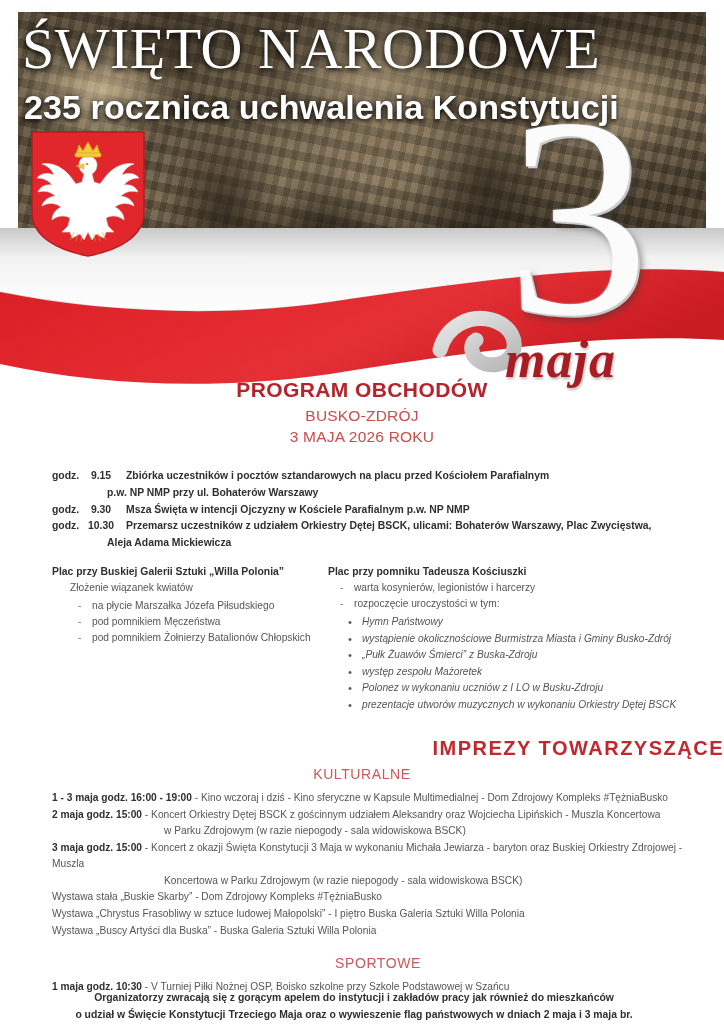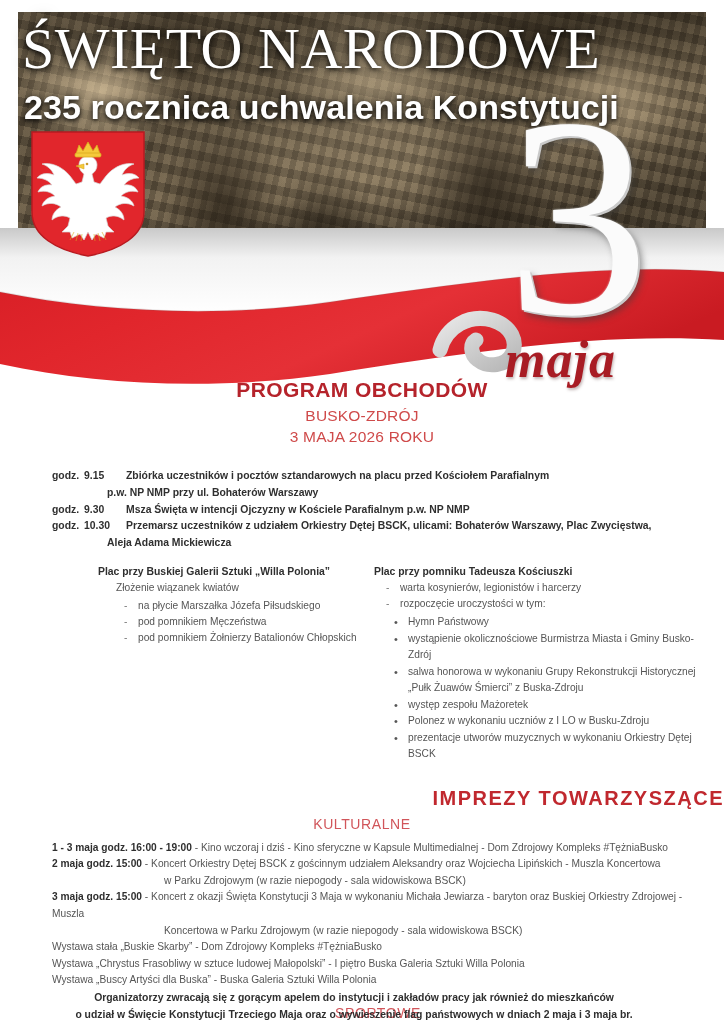--- a/index.html
+++ b/index.html
@@ -99,36 +99,36 @@
     letter-spacing:.4px;margin:0 0 4px 0;
   }
   .sub-program{
     text-align:center;font-size:15.5px;color:#cf4a4a;letter-spacing:.2px;
     line-height:1.35;margin:0;
   }
 
   .schedule{margin:20px 0 0 52px;font-size:10.4px;font-weight:bold;color:#2f2f2f;line-height:1.62;}
   .srow{display:flex;}
   .srow .lab{width:32px;flex:0 0 32px;}
-  .srow .tm{width:34px;flex:0 0 34px;text-align:left;padding-right:8px;}
+  .srow .tm{width:34px;flex:0 0 34px;text-align:center;padding-right:8px;}
   .srow .txt{flex:1 1 auto;}
   .scont{margin-left:55px;}
 
   .cols{display:flex;margin:14px 0 0 0;padding:0 14px 0 52px;gap:8px;}
-  .col-l{width:268px;flex:0 0 268px;margin-left:46px;}
+  .col-l{width:268px;flex:0 0 268px;}
   .col-r{flex:1 1 auto;}
   .col-h{font-size:10.4px;font-weight:bold;color:#2f2f2f;margin-bottom:3px;}
   .plain{font-size:10.2px;color:#555;line-height:1.58;}
   .lvl1{margin-left:18px;}
   .dashlist{list-style:none;margin:2px 0 0 0;padding:0;}
   .dashlist li{font-size:10.2px;color:#555;line-height:1.58;padding-left:26px;position:relative;}
   .dashlist li::before{content:"-";position:absolute;left:12px;color:#777;}
   .dashlist.deep li{padding-left:40px;}
   .dashlist.deep li::before{left:26px;}
-  .bullist{list-style:none;margin:2px 0 0 0;padding:0;}
+  .bullist{list-style:none;margin:2px 0 0 0;padding:0;font-style:italic;}
   .bullist li{font-size:10.2px;color:#555;line-height:1.62;padding-left:34px;position:relative;}
   .bullist li::before{content:"\2022";position:absolute;left:20px;color:#555;font-size:11px;}
   .bullist li .cont{display:block;}
 
   .h-imprezy{
     text-align:right;font-size:20px;font-weight:bold;color:#c0282e;
     letter-spacing:1.5px;margin:24px 0 6px 0;
   }
   .h-kat{
     text-align:center;font-size:14px;color:#d1555a;letter-spacing:.6px;
@@ -252,21 +252,21 @@
       </div>
       <div class="col-r">
         <div class="col-h">Plac przy pomniku Tadeusza Kościuszki</div>
         <ul class="dashlist">
           <li>warta kosynierów, legionistów i harcerzy</li>
           <li>rozpoczęcie uroczystości w tym:</li>
         </ul>
         <ul class="bullist">
           <li><span>Hymn Państwowy</span></li>
           <li><span>wystąpienie okolicznościowe Burmistrza Miasta i Gminy Busko-Zdrój</span></li>
-          <li><span>salwa honorowa w wykonaniu Grupy Rekonstrukcji Historycznej</span><span class="cont">„Pułk Żuawów Śmierci” z Buska-Zdroju</span></li>
+          <li><span class="cont">„Pułk Żuawów Śmierci” z Buska-Zdroju</span></li>
           <li><span>występ zespołu Mażoretek</span></li>
           <li><span>Polonez w wykonaniu uczniów z I LO w Busku-Zdroju</span></li>
           <li><span>prezentacje utworów muzycznych w wykonaniu Orkiestry Dętej BSCK</span></li>
         </ul>
       </div>
     </div>
 
     <div class="h-imprezy">IMPREZY  TOWARZYSZĄCE</div>
     <div class="h-kat">KULTURALNE</div>
 

